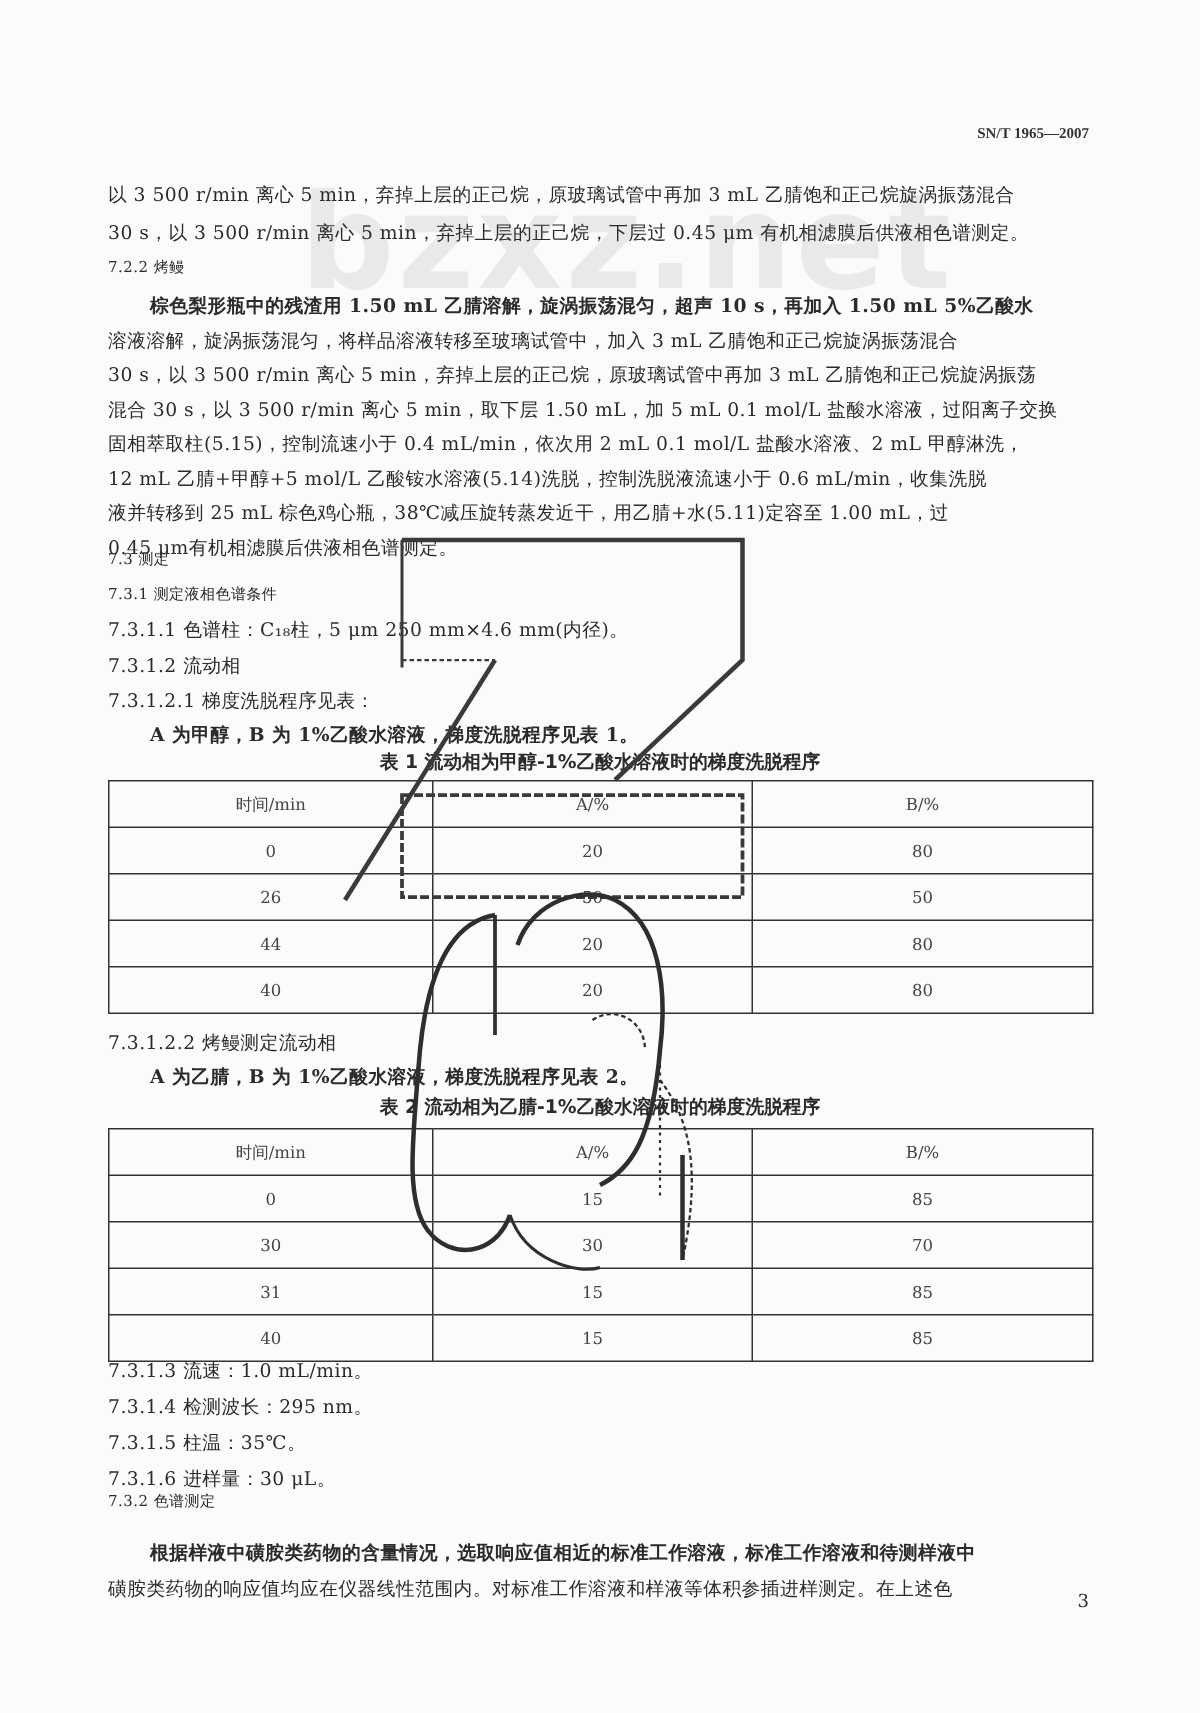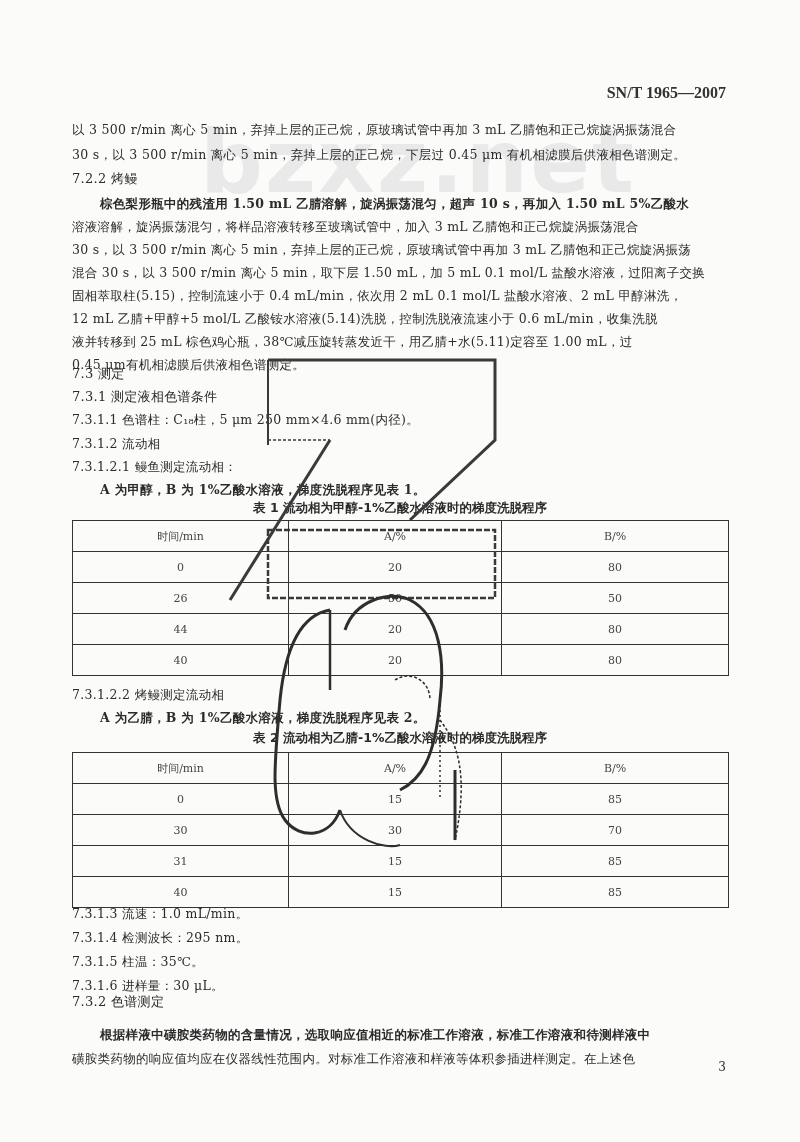--- a/index.html
+++ b/index.html
@@ -5,33 +5,33 @@
   html, body { margin:0; padding:0; }
   body {
     width:800px; height:1142px; position:relative; overflow:hidden;
     background:#fbfbfa;
     font-family:"DejaVu Serif", "Liberation Serif", serif;
     color:#2b2b2b;
   }
   .page { position:absolute; left:0; top:0; width:800px; height:1142px; }
   .hdr {
     position:absolute; right:74px; top:84px;
-    font-family:"Liberation Serif", serif; font-weight:bold; font-size:16px; color:#333;
+    font-family:"Liberation Serif", serif; font-weight:bold; font-size:10px; color:#333;
   }
   .watermark {
     position:absolute; left:200px; top:118px; width:430px; text-align:right;
     font-family:"DejaVu Sans", sans-serif; font-weight:bold; font-size:88px;
     color:#e9e9e9; letter-spacing:2px; z-index:0; line-height:1;
   }
   .line {
     position:absolute; left:72px; width:660px;
     font-size:12.5px; line-height:23px; white-space:nowrap; z-index:1; letter-spacing:0.3px;
   }
   .indent { left:100px;font-weight:bold; }
-  .sec { font-size:13px; }
+  .sec { font-size:10px; }
   .cap {
     position:absolute; left:0; width:800px; text-align:center;
     font-family:"DejaVu Sans", sans-serif; font-weight:bold; font-size:12.5px; z-index:1;
   }
   table.t {
     position:absolute; left:72px; width:657px; border-collapse:collapse; z-index:1;
     font-size:11px; color:#444;
   }
   table.t td {
     border:1px solid #333; text-align:center; height:30px; padding:0;
@@ -62,21 +62,21 @@
   <div class="line" style="top:261px">混合 30 s，以 3 500 r/min 离心 5 min，取下层 1.50 mL，加 5 mL 0.1 mol/L 盐酸水溶液，过阳离子交换</div>
   <div class="line" style="top:284px">固相萃取柱(5.15)，控制流速小于 0.4 mL/min，依次用 2 mL 0.1 mol/L 盐酸水溶液、2 mL 甲醇淋洗，</div>
   <div class="line" style="top:307px">12 mL 乙腈+甲醇+5 mol/L 乙酸铵水溶液(5.14)洗脱，控制洗脱液流速小于 0.6 mL/min，收集洗脱</div>
   <div class="line" style="top:330px">液并转移到 25 mL 棕色鸡心瓶，38℃减压旋转蒸发近干，用乙腈+水(5.11)定容至 1.00 mL，过</div>
   <div class="line" style="top:353px">0.45 μm有机相滤膜后供液相色谱测定。</div>
 
   <div class="line sec" style="top:362px">7.3  测定</div>
   <div class="line sec" style="top:385px">7.3.1  测定液相色谱条件</div>
   <div class="line" style="top:408px">7.3.1.1  色谱柱：C₁₈柱，5 μm 250 mm×4.6 mm(内径)。</div>
   <div class="line" style="top:432px">7.3.1.2  流动相</div>
-  <div class="line" style="top:455px">7.3.1.2.1  鳗鱼测定流动相：</div>
+  <div class="line" style="top:455px">7.3.1.2.1  梯度洗脱程序见表：</div>
   <div class="line indent" style="top:478px">A 为甲醇，B 为 1%乙酸水溶液，梯度洗脱程序见表 1。</div>
 
   <div class="cap" style="top:500px">表 1  流动相为甲醇-1%乙酸水溶液时的梯度洗脱程序</div>
   <table class="t" style="top:520px">
     <tbody>
         <tr>
       <td class="c1">时间/min</td>
       <td class="c2">A/%</td>
       <td>B/%</td>
     </tr>

